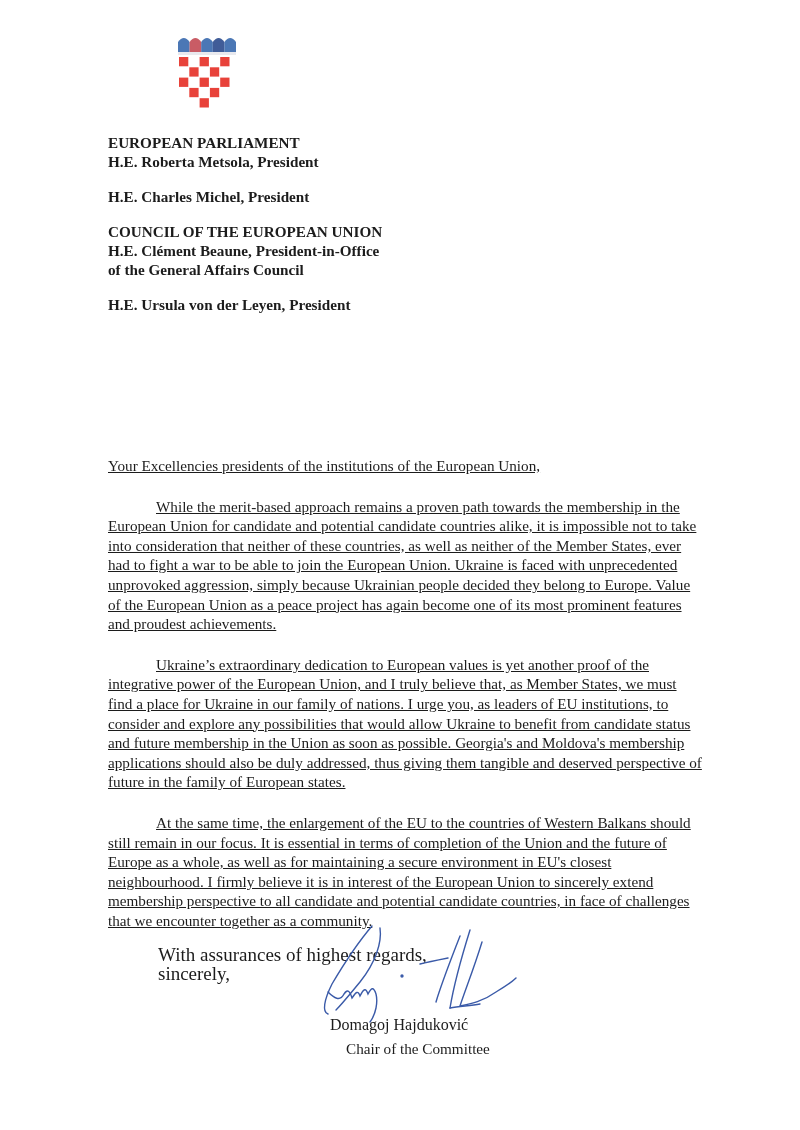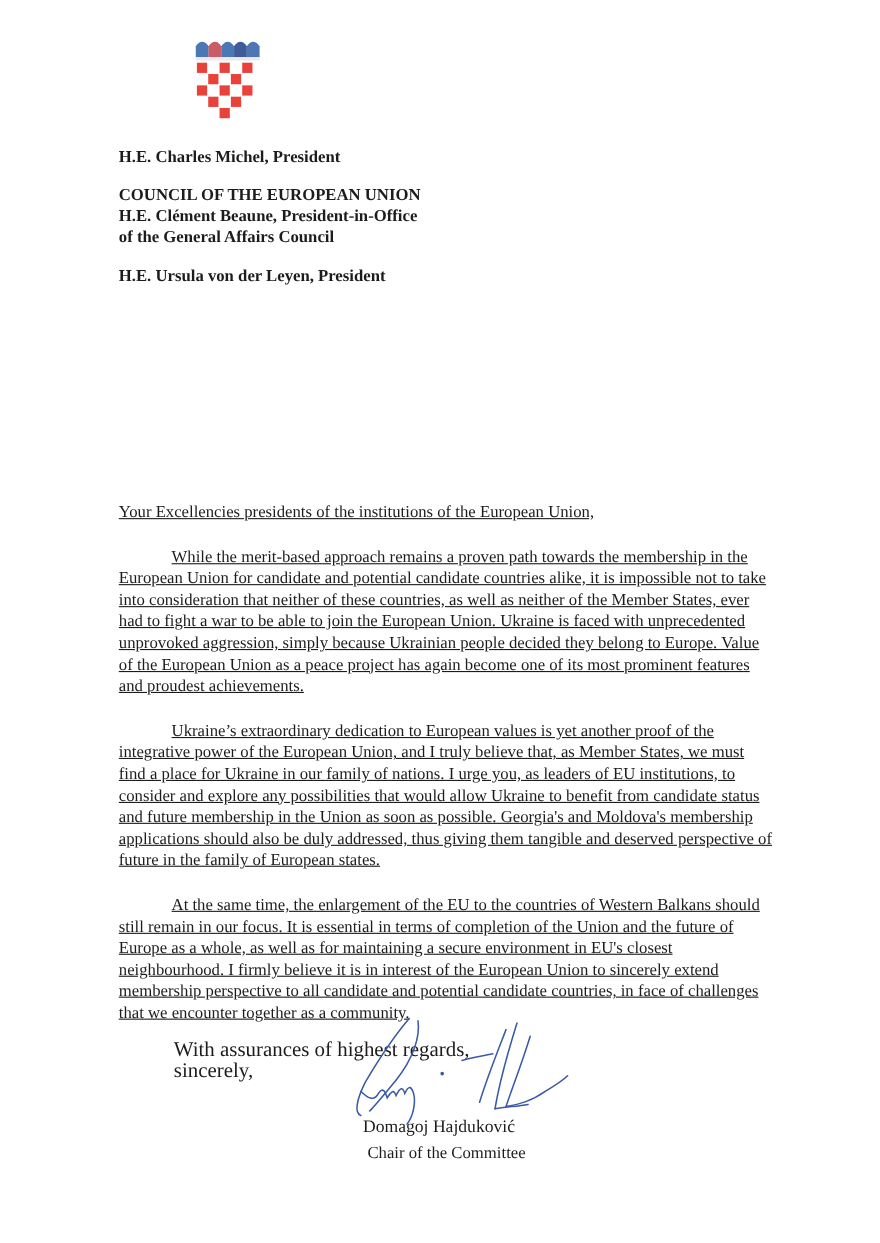--- a/index.html
+++ b/index.html
@@ -10,21 +10,21 @@
   }
   .crest { position: absolute; left: 176px; top: 34px; width: 62px; height: 78px; }
   .address { position: absolute; left: 108px; top: 127px; font-size: 15.2px; line-height: 19px; }
   .address .blk { margin-bottom: 16px; }
   .address .bold { font-weight: bold; }
   .letter { position: absolute; left: 108px; top: 456px; width: 596px; font-size: 15.2px; line-height: 19.6px; text-decoration: underline; }
   .salutation { margin: 0 0 21px 0; }
   .para { margin: 0 0 21px 0; text-indent: 48px; text-align: left; }
   .closing { position: absolute; left: 158px; top: 945px; font-size: 19px; line-height: 19px; }
   .sig-name { position: absolute; left: 330px; top: 1016px; font-size: 16px; }
-  .sig-title { position: absolute; left: 334px; top: 1040px; font-size: 15.2px; }
+  .sig-title { position: absolute; left: 346px; top: 1040px; font-size: 15.2px; }
   .signature { position: absolute; left: 310px; top: 922px; width: 210px; height: 102px; }
 </style>
 </head>
 <body>
 
 <svg class="crest" viewBox="0 0 62 78">
   <g id="crown">
       <path d="M2 18 L2 8 Q7.8 0 13.6 8 L13.6 18 Z" fill="#2b5fa8" opacity="0.85"></path>
       <path d="M13.6 18 L13.6 8 Q19.4 0 25.2 8 L25.2 18 Z" fill="#c0404a" opacity="0.85"></path>
       <path d="M25.2 18 L25.2 8 Q31 0 36.8 8 L36.8 18 Z" fill="#2b5fa8" opacity="0.85"></path>
@@ -42,20 +42,24 @@
       <rect x="23.6" y="43.6" width="9.3" height="9.3" fill="#e8423a"></rect>
       <rect x="44.2" y="43.6" width="9.3" height="9.3" fill="#e8423a"></rect>
       <rect x="13.3" y="53.900000000000006" width="9.3" height="9.3" fill="#e8423a"></rect>
       <rect x="33.900000000000006" y="53.900000000000006" width="9.3" height="9.3" fill="#e8423a"></rect>
       <rect x="23.6" y="64.2" width="9.3" height="9.3" fill="#e8423a"></rect>
     </g>
 </svg>
 
 <div class="address">
   <div style="height:6px"></div>
+  <div class="blk bold">
+    <div>EUROPEAN PARLIAMENT</div>
+    <div>H.E. Roberta Metsola, President</div>
+  </div>
   <div class="blk bold">
     <div>H.E. Charles Michel, President</div>
   </div>
   <div class="blk bold">
     <div>COUNCIL OF THE EUROPEAN UNION</div>
     <div>H.E. Clément Beaune, President-in-Office</div>
     <div>of the General Affairs Council</div>
   </div>
   <div class="blk bold">
     <div>H.E. Ursula von der Leyen, President</div>

